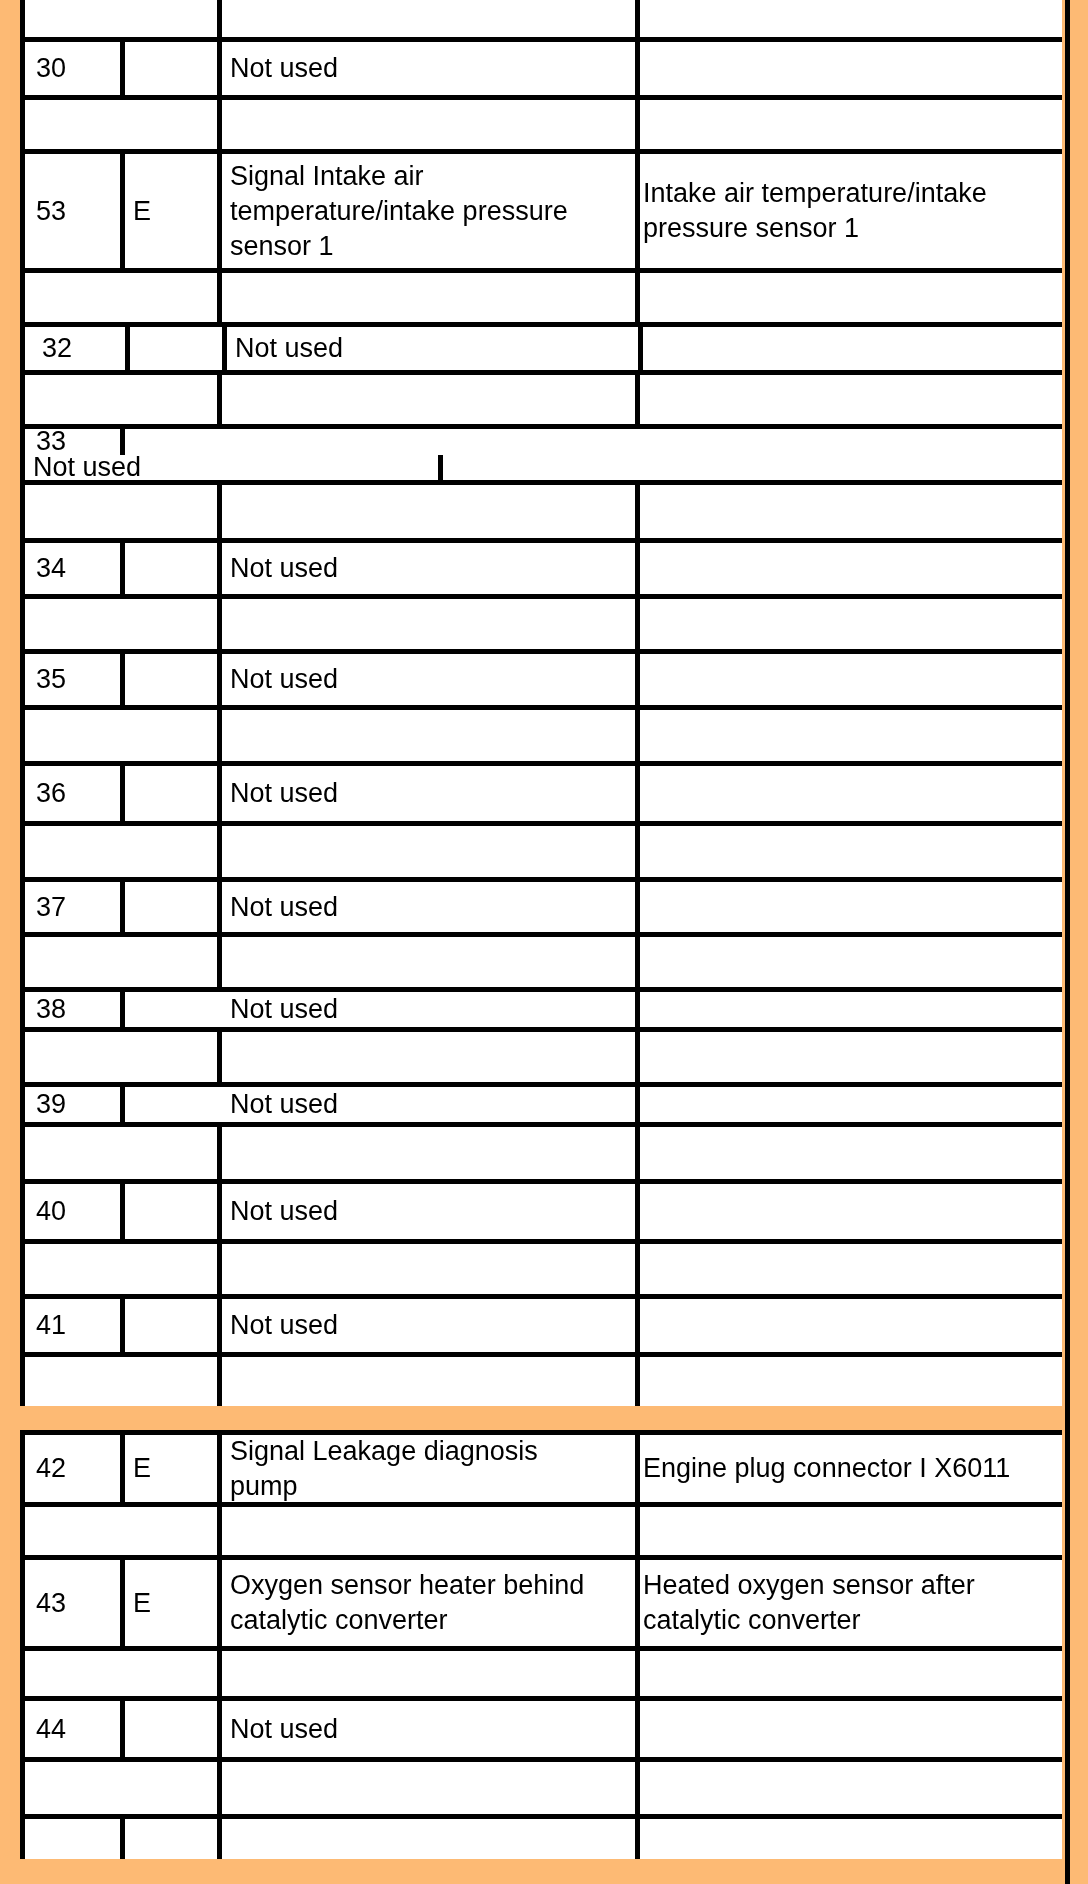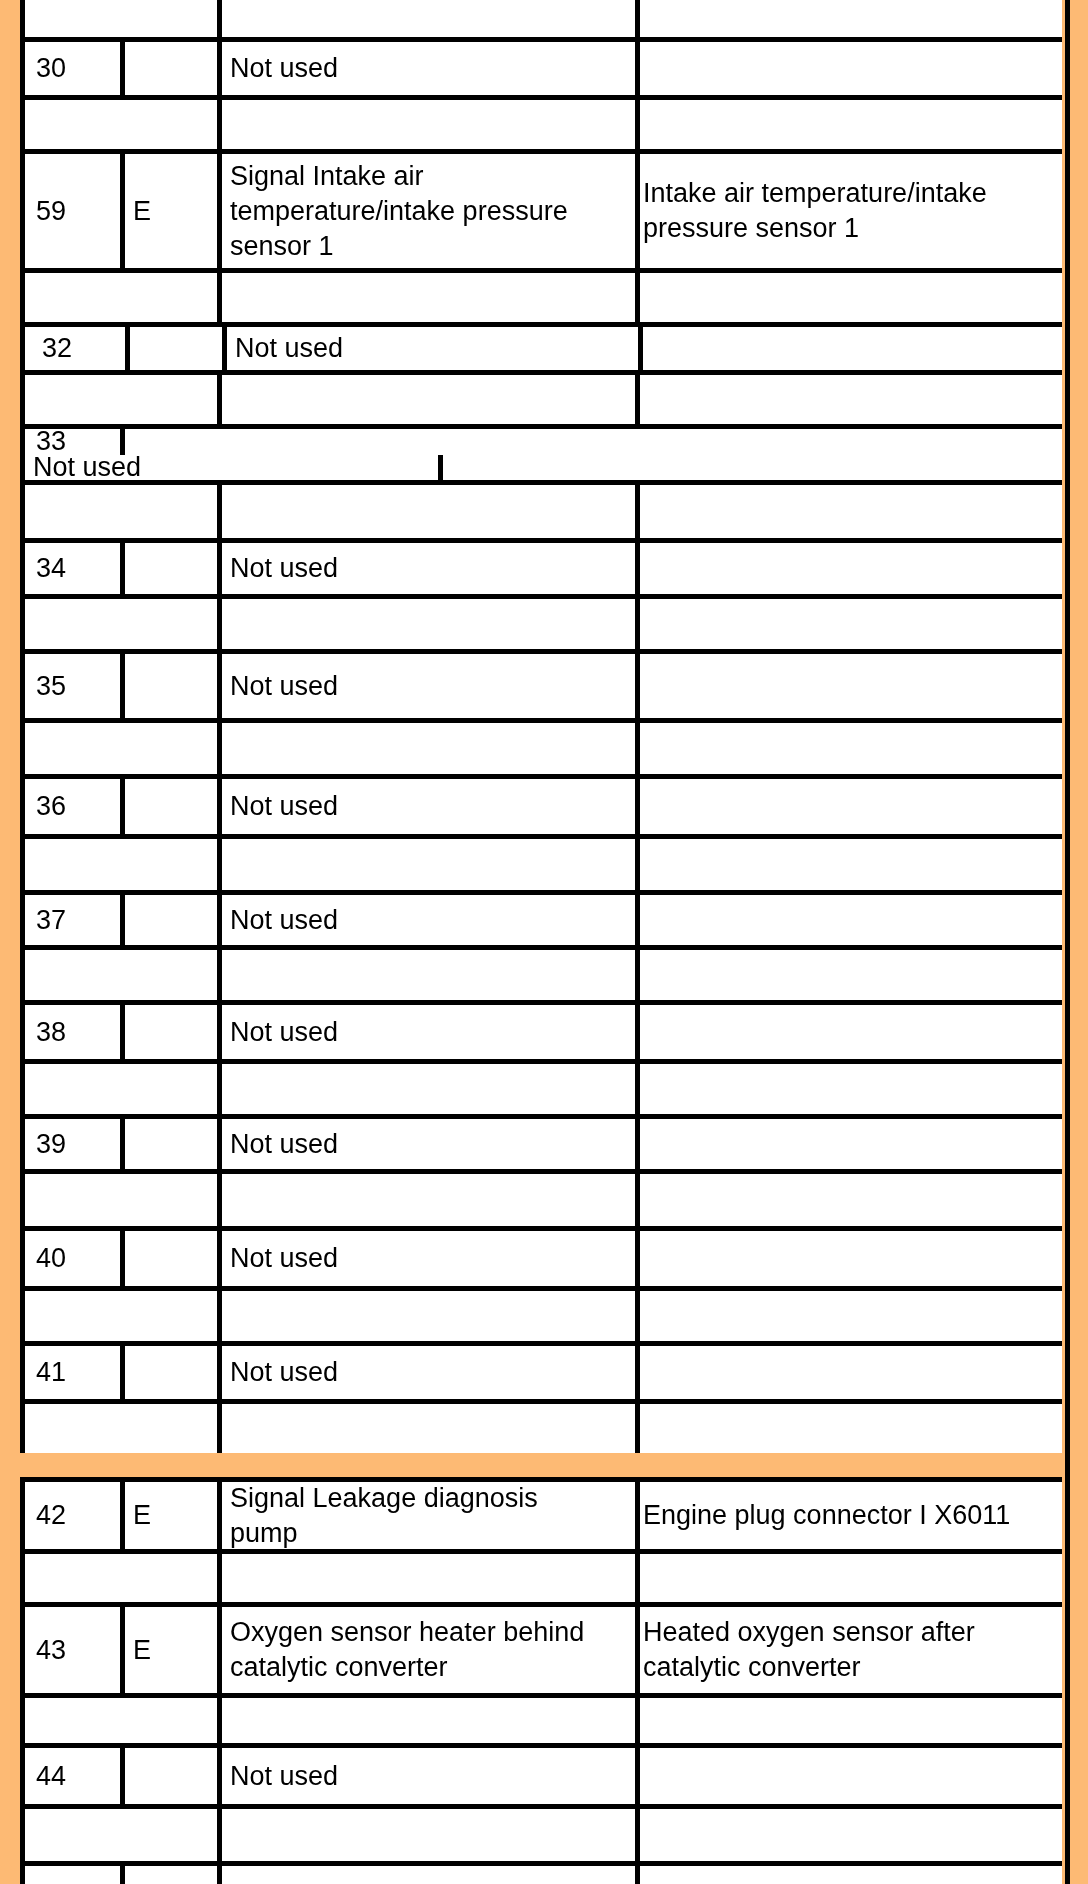--- a/index.html
+++ b/index.html
@@ -65,21 +65,21 @@
         <div class="cell c2"></div>
         <div class="cell c3">Not used</div>
         <div class="cell c4"></div>
       </div>
       <div class="row" style="height: 54px;">
         <div class="cell c12"></div>
         <div class="cell c3"></div>
         <div class="cell c4"></div>
       </div>
       <div class="row" style="height: 119px;">
-        <div class="cell c1">59</div>
+        <div class="cell c1">53</div>
         <div class="cell c2">E</div>
         <div class="cell c3">Signal Intake air
 temperature/intake pressure
 sensor 1</div>
         <div class="cell c4">Intake air temperature/intake
 pressure sensor 1</div>
       </div>
       <div class="row" style="height: 54px;">
         <div class="cell c12"></div>
         <div class="cell c3"></div>
@@ -111,21 +111,21 @@
         <div class="cell c1">34</div>
         <div class="cell c2"></div>
         <div class="cell c3">Not used</div>
         <div class="cell c4"></div>
       </div>
       <div class="row" style="height: 55px;">
         <div class="cell c12"></div>
         <div class="cell c3"></div>
         <div class="cell c4"></div>
       </div>
-      <div class="row" style="height: 69px;">
+      <div class="row" style="height: 56px;">
         <div class="cell c1">35</div>
         <div class="cell c2"></div>
         <div class="cell c3">Not used</div>
         <div class="cell c4"></div>
       </div>
       <div class="row" style="height: 56px;">
         <div class="cell c12"></div>
         <div class="cell c3"></div>
         <div class="cell c4"></div>
       </div>
@@ -144,32 +144,32 @@
         <div class="cell c1">37</div>
         <div class="cell c2"></div>
         <div class="cell c3">Not used</div>
         <div class="cell c4"></div>
       </div>
       <div class="row" style="height: 55px;">
         <div class="cell c12"></div>
         <div class="cell c3"></div>
         <div class="cell c4"></div>
       </div>
-      <div class="row" style="height: 59px;">
+      <div class="row" style="height: 40px; align-items: flex-end;">
         <div class="cell c1">38</div>
         <div class="cell c2"></div>
         <div class="cell c3">Not used</div>
         <div class="cell c4"></div>
       </div>
       <div class="row" style="height: 55px;">
         <div class="cell c12"></div>
         <div class="cell c3"></div>
         <div class="cell c4"></div>
       </div>
-      <div class="row" style="height: 55px;">
+      <div class="row" style="height: 40px; align-items: flex-end;">
         <div class="cell c1">39</div>
         <div class="cell c2"></div>
         <div class="cell c3">Not used</div>
         <div class="cell c4"></div>
       </div>
       <div class="row" style="height: 57px;">
         <div class="cell c12"></div>
         <div class="cell c3"></div>
         <div class="cell c4"></div>
       </div>

